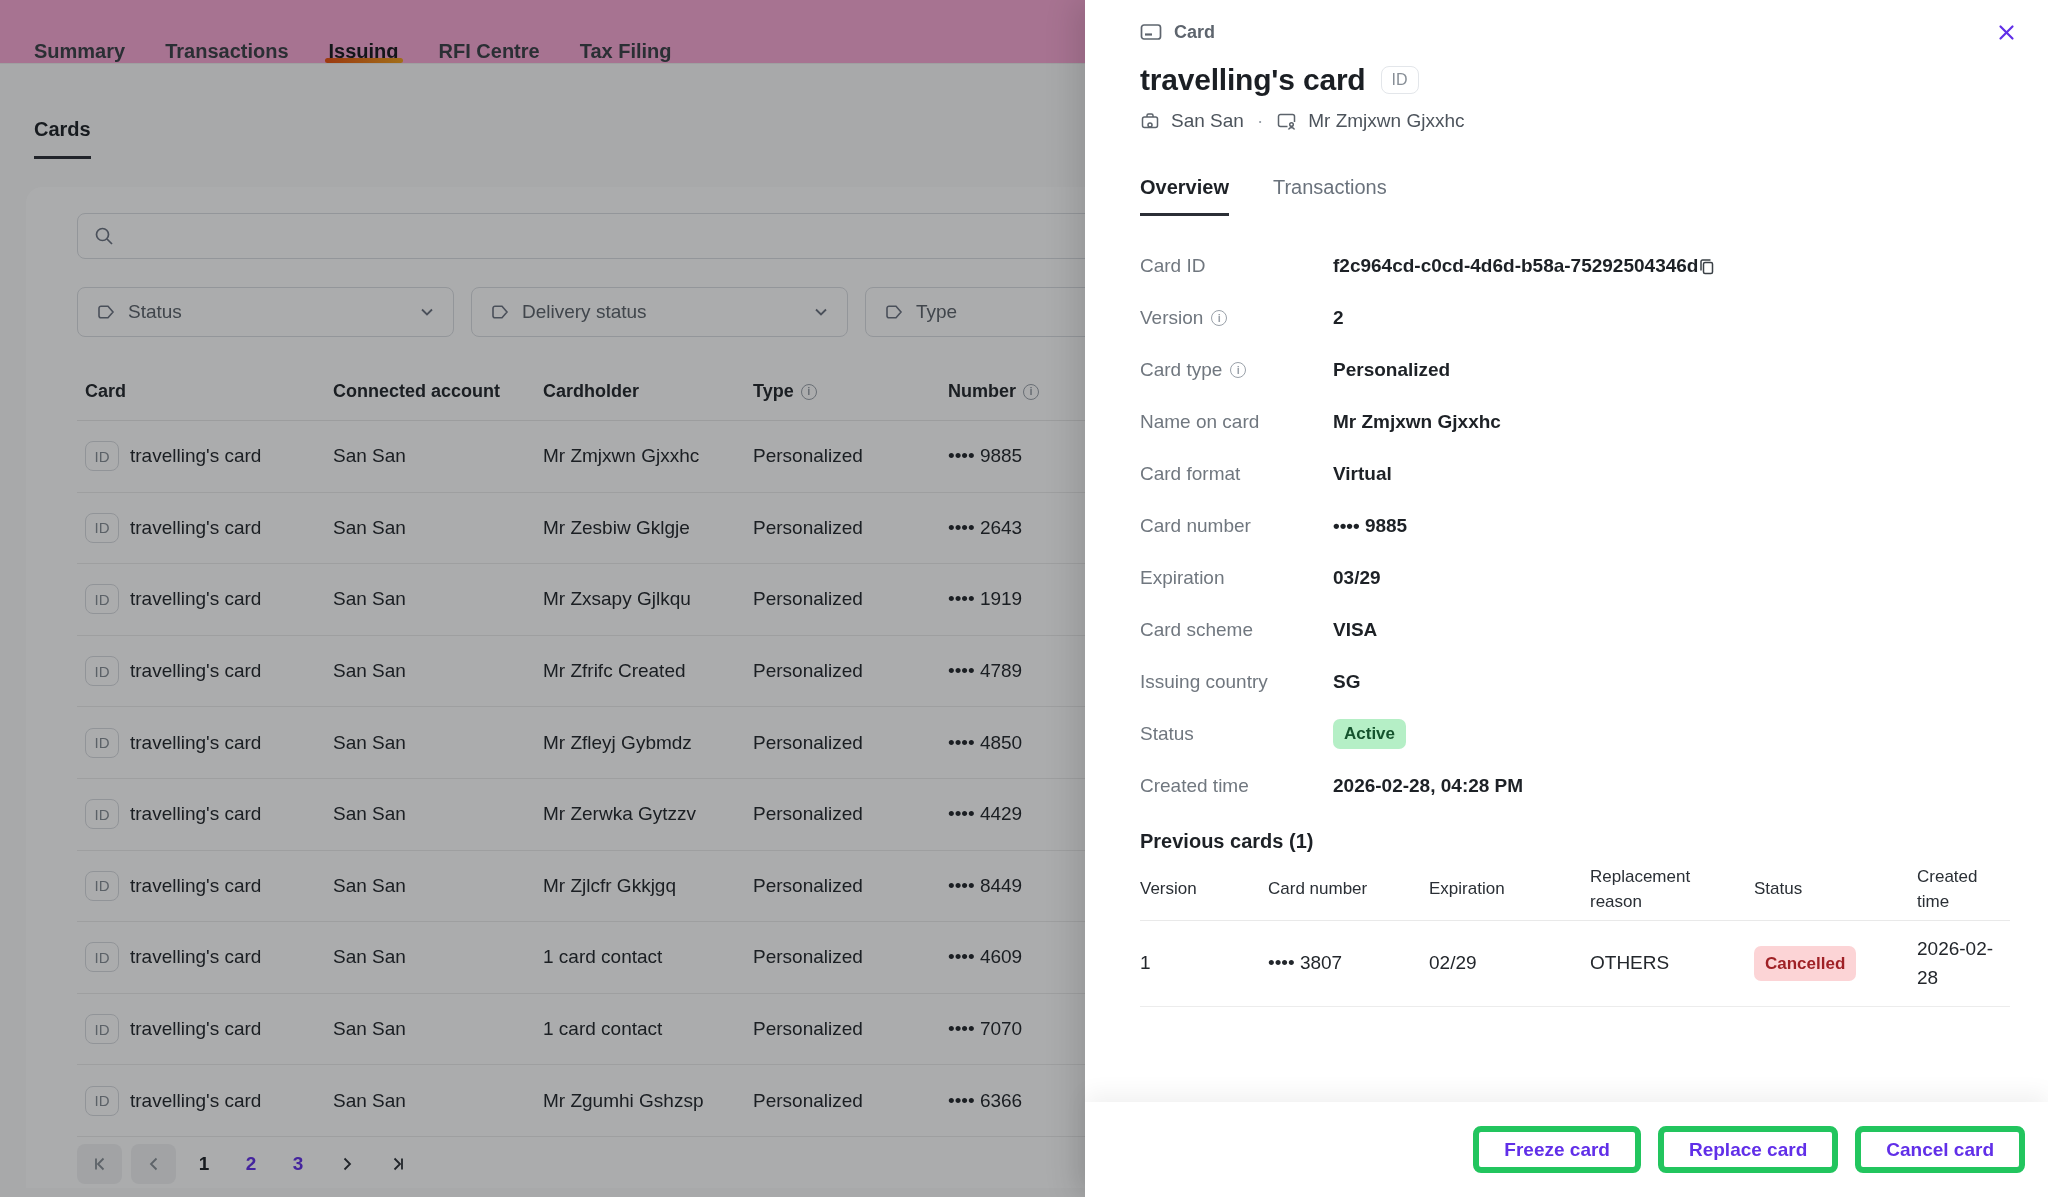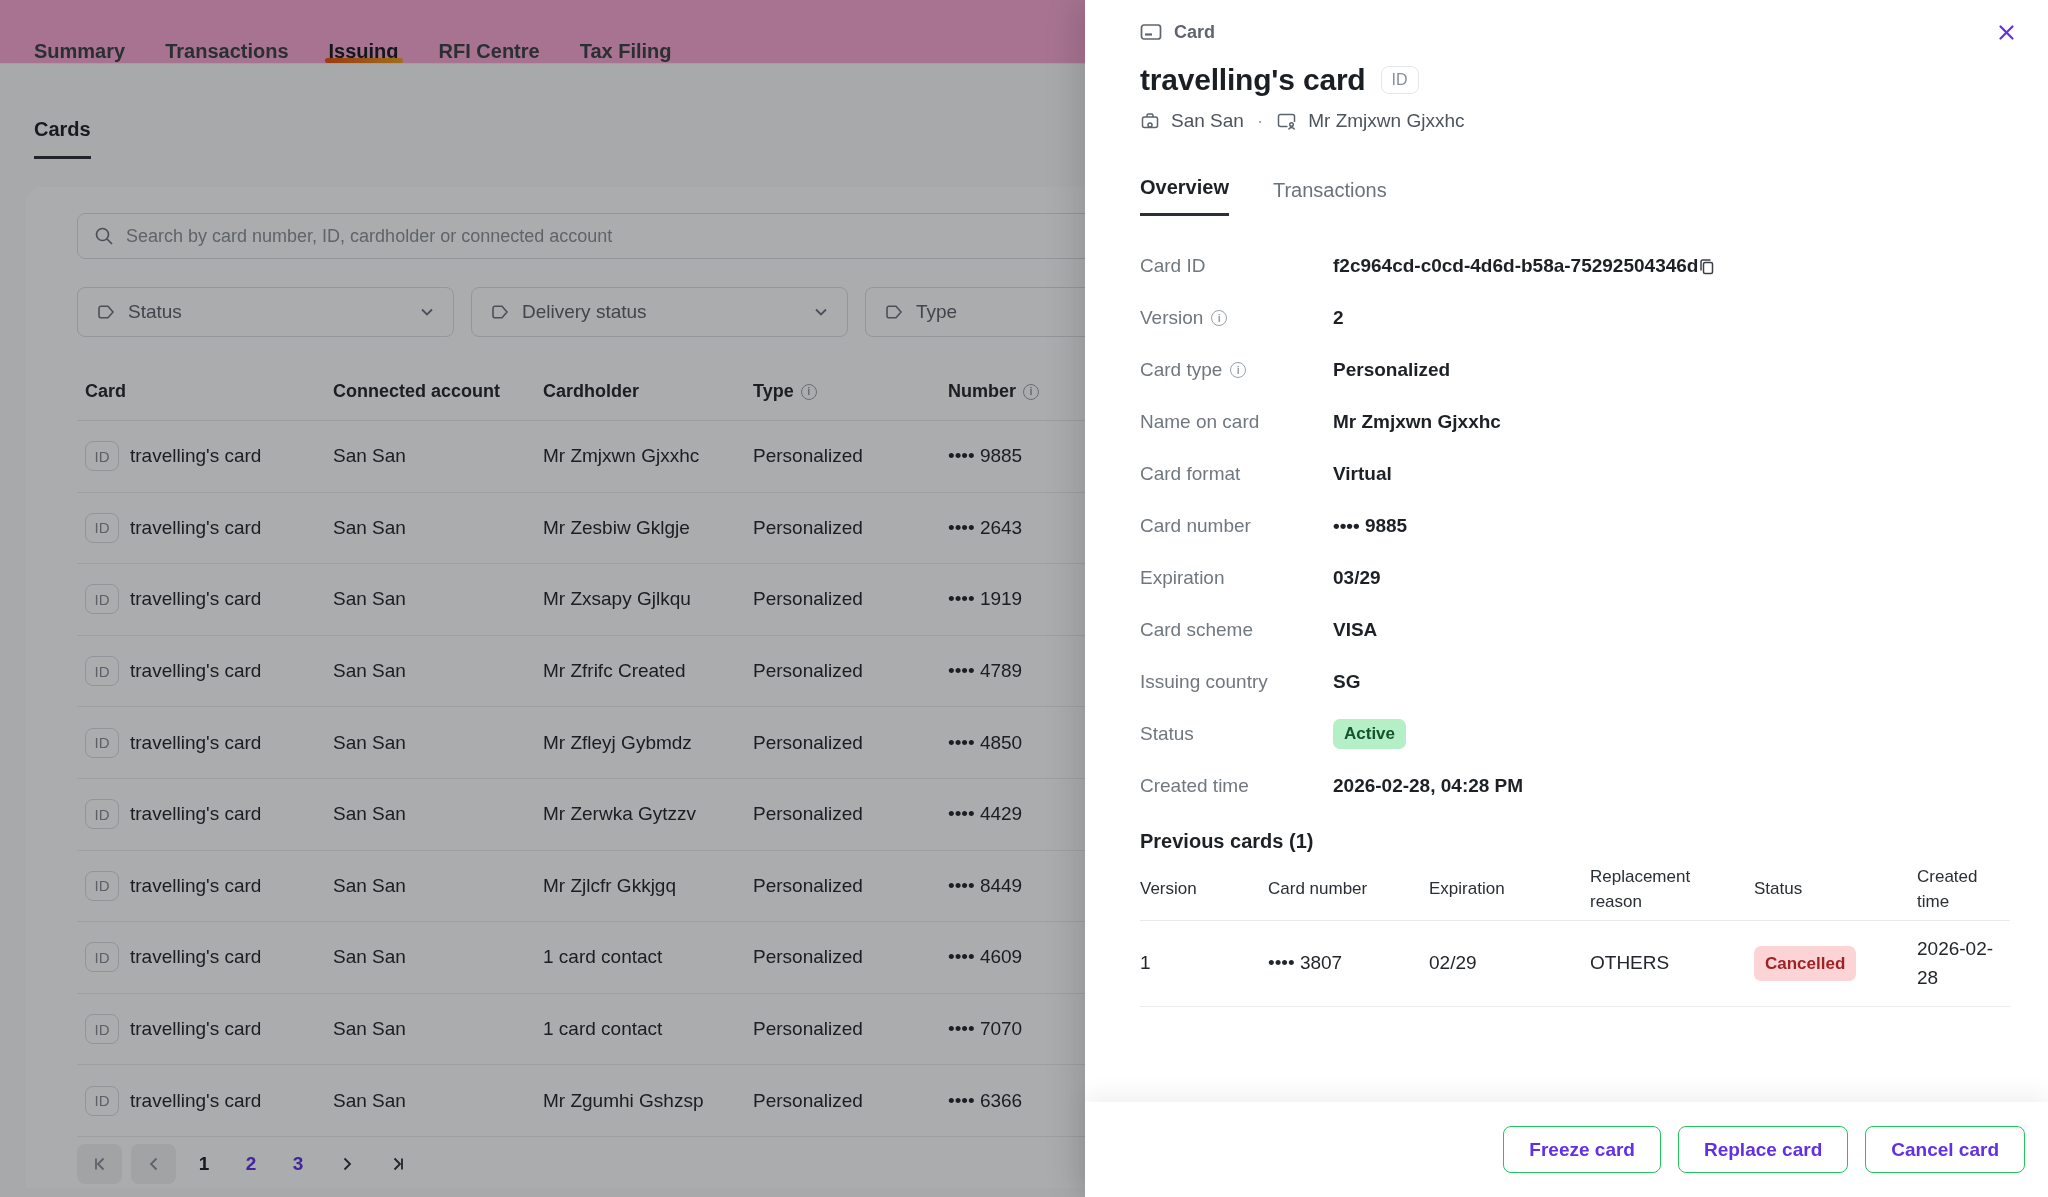--- a/index.html
+++ b/index.html
@@ -52,39 +52,39 @@
   .drawer{position:absolute; left:1085px; top:0; width:963px; height:1197px; background:#fff; z-index:10; box-shadow:-10px 0 30px rgba(0,0,0,0.12);}
   .dr-inner{padding:18px 40px 0 55px;}
   .kicker-row{display:flex; align-items:center; justify-content:space-between;}
   .kicker{display:flex; align-items:center; gap:12px; font-size:18px; font-weight:600; color:#5e656e;}
   .close-btn{width:28px; height:28px; display:flex; align-items:center; justify-content:center; cursor:pointer; margin-right:-12px;}
   .title-row{display:flex; align-items:center; gap:15px; margin-top:17px;}
   .dr-title{font-size:30px; font-weight:700; color:#1b1f24; letter-spacing:-0.2px;}
   .dr-idbadge{border:1px solid #e3e6ea; border-radius:8px; padding:4px 10px; font-size:16px; color:#878e96;}
   .meta-row{display:flex; align-items:center; gap:11px; margin-top:13px; font-size:19px; color:#4d545c;}
   .meta-sep{color:#9aa1a9; margin:0 2px;}
-  .dr-tabs{display:flex; gap:44px; margin-top:44px;align-items:flex-end;}
+  .dr-tabs{display:flex; gap:44px; margin-top:44px;}
   .dr-tab{font-size:20px; color:#6a727c; padding-bottom:14px; cursor:pointer;}
   .dr-tab.active{color:#1d2126; font-weight:700; border-bottom:3px solid #2b2f36;}
   .fields{margin-top:24px;}
   .field{display:flex; align-items:center; height:52px;}
   .field .flab{width:193px; flex:none; font-size:19px; color:#70777f; display:flex; align-items:center; gap:8px;}
   .field .fval{font-size:19px; font-weight:600; color:#1d2126; display:flex; align-items:center; }
   .badge{display:inline-block; padding:5px 11px; border-radius:7px; font-size:17px; font-weight:700;}
   .badge.success{background:#b5efc6; color:#14532d;}
   .badge.danger{background:#fcd4d6; color:#9f2126;}
   .prev-heading{margin-top:18px; font-size:20px; font-weight:700; color:#1d2126;}
   .prev-table{margin-top:6px; width:870px;}
   .prev-head, .prev-row{display:grid; grid-template-columns:128px 161px 161px 164px 163px 93px; align-items:center;}
   .prev-head{min-height:62px; font-size:17px; color:#2a2f35; border-bottom:1px solid #e9e9e9;}
   .prev-head .phcell{padding-right:48px; line-height:1.45;}
   .prev-row{min-height:86px; font-size:19px; color:#23272c; border-bottom:1px solid var(--line); line-height:1.5;}
   .dr-footer{position:absolute; left:0; right:0; bottom:0; height:95px; background:#fff; box-shadow:0 -8px 22px rgba(0,0,0,0.06);
     display:flex; align-items:center; justify-content:flex-end; gap:17px; padding-right:23px;}
-  .dr-btn{height:47px; padding:0 25px; border:1px solid #22c55e; border-radius:8px; background:#fff; font-family:inherit;
+  .dr-btn{height:47px; padding:0 25px; border:6px solid #22c55e; border-radius:8px; background:#fff; font-family:inherit;
     font-size:19px; font-weight:700; color:var(--accent); cursor:pointer;}
   svg{display:block;}
 </style>
 </head>
 <body>
 
 <div class="stage">
 
   <div class="left-app">
     <header class="navbar">
@@ -102,21 +102,20 @@
 
     <div class="panel">
 
       <div class="searchbox">
         <span>
           <svg width="20" height="20" viewBox="0 0 20 20" fill="none" stroke="#6b7280" stroke-width="1.7">
             <circle cx="8.5" cy="8.5" r="6"></circle>
               <line x1="13" y1="13" x2="18" y2="18"></line>
           </svg>
         </span>
-        <input type="text" placeholder="Search by card number, ID, cardholder or connected account" style="">
       </div>
 
       <div class="filters">
         <div class="filter">
           <span>
             <svg width="20" height="20" viewBox="0 0 20 20" fill="none" stroke="#6b7280" stroke-width="1.6">
               <path d="M3 6.2 a2 2 0 0 1 2-2 h7 l5 5.8 -5 5.8 h-7 a2 2 0 0 1-2-2 z"></path>
             </svg>
           </span>
           <span class="flabel">Status</span>

